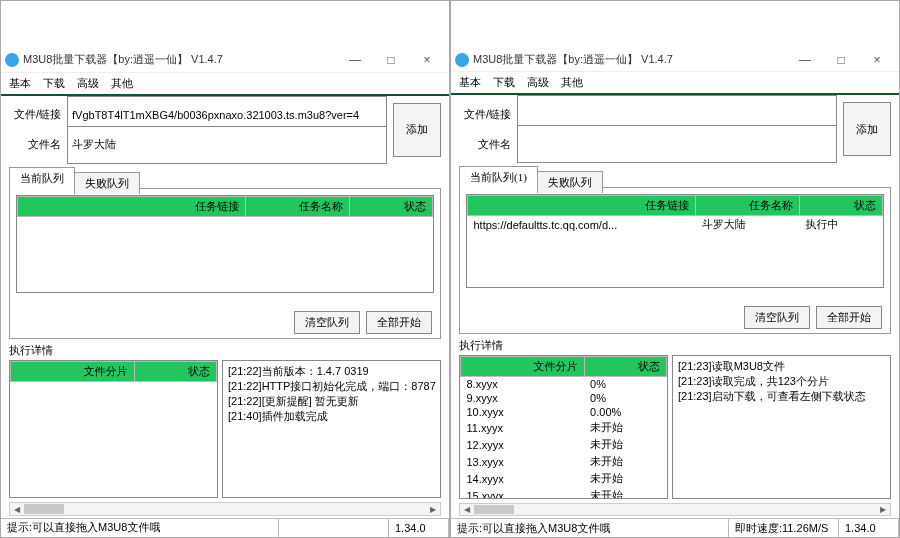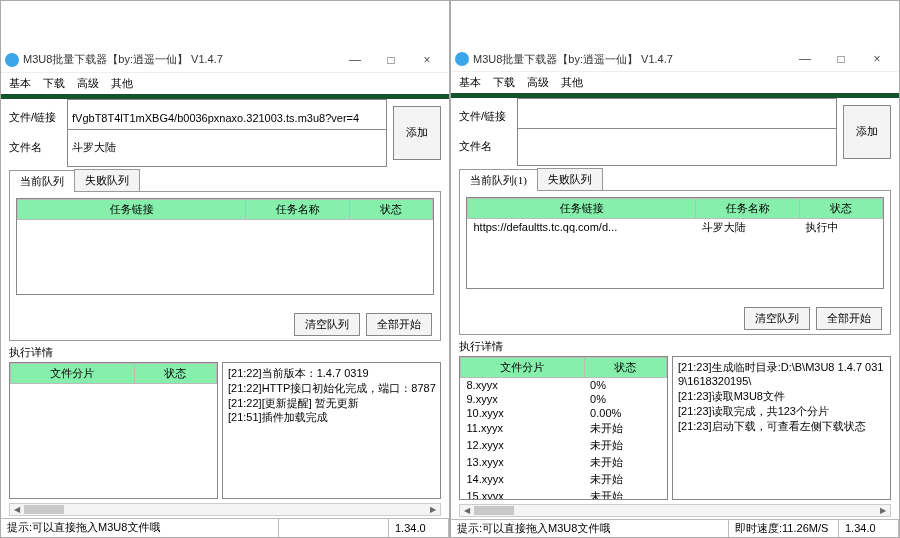--- a/index.html
+++ b/index.html
@@ -3,33 +3,33 @@
 <meta charset="utf-8">
 <style>
 * { box-sizing: border-box; margin: 0; padding: 0; }
 body { font-family: "Microsoft YaHei", "SimSun", sans-serif; font-size: 11px; background: #f0f0f0; display: flex; }
 .window { width: 450px; height: 538px; background: #fff; border: 1px solid #aaa; display: flex; flex-direction: column; }
 .titlebar { display: flex; align-items: center; height: 26px; padding: 0 4px; background: #fff; border-bottom: 1px solid #eee; margin-top: 47px; }
 .titlebar .icon { width: 14px; height: 14px; border-radius: 50%; background: #3aa5e8; margin-right: 4px; position: relative; }
 .titlebar .title { flex: 1; font-size: 11px; color: #333; }
 .winbtns { display: flex; }
 .winbtn { width: 36px; height: 22px; display: flex; align-items: center; justify-content: center; color: #555; font-size: 12px; cursor: default; }
-.menubar { display: flex; gap: 12px; padding: 3px 8px; font-size: 11px; border-bottom: 5px solid #14532d; }
+.menubar { display: flex; gap: 12px; padding: 3px 8px; font-size: 11px; border-bottom: 2px solid #14532d; }
 .menu-item { cursor: default; }
 .form-area { padding: 6px 8px; display: grid; grid-template-columns: 52px 1fr 48px; grid-template-rows: 26px 26px; gap: 4px 6px; align-items: center; }
-.form-label { font-size: 11px; }
+.form-label { font-size: 11px; text-align: right; }
 .form-input { height: 38px; border: 1px solid #888; padding: 0 4px; font-size: 11px; width: 100%; font-family: inherit; }
 .add-btn { grid-row: 1 / span 2; grid-column: 3; height: 54px; border: 1px solid #888; background: #f4f4f4; font-size: 11px; cursor: default; }
 .tabs { display: flex; margin: 2px 8px 0; font-family: Liberation Serif, serif; }
 .tab { border: 1px solid #999; border-bottom: none; padding: 3px 10px; font-size: 11px; background: #fff; margin-right: -1px; position: relative; top: 1px; cursor: default; }
-.tab.inactive { background: #f4f4f4; top: 0; }
+.tab.inactive { background: #f4f4f4; top: 6px; }
 .tab-panel { border: 1px solid #999; margin: 0 8px; height: 158px; display: flex; flex-direction: column; }
 .table-wrap { flex: 1; border: 1px solid #888; margin: 6px; overflow: auto; background: #fff; }
 table { border-collapse: collapse; width: 100%; font-size: 11px; }
-th { text-align: center; padding: 2px 6px; border: 1px solid #bbb; background: #86efac; font-weight: normal; }
+th { text-align: right; padding: 2px 6px; border: 1px solid #bbb; background: #22c55e; font-weight: normal; }
 td { padding: 1px 6px; border: none; white-space: nowrap; }
 .task-col1 { width: 55%; }
 .task-col2 { width: 25%; }
 .task-col3 { width: 20%; }
 .btn-row { display: flex; justify-content: flex-end; gap: 6px; padding: 4px 8px; }
 .btn { border: 1px solid #888; background: #f4f4f4; padding: 3px 10px; font-size: 11px; cursor: default; margin-top: 8px; }
 .exec-label { font-size: 11px; margin: 4px 8px 2px; }
 .exec-area { margin: 0 8px 4px; display: flex; gap: 4px; height: 144px; }
 .exec-left { flex: 1; border: 1px solid #888; overflow: auto; }
 .exec-left table th:first-child { width: 60%; }
@@ -100,21 +100,21 @@
           <th>文件分片</th>
           <th>状态</th>
         </tr>
       </tbody>
         </table>
     </div>
     <div class="exec-right">
       <div class="log-line">[21:22]当前版本：1.4.7 0319</div>
       <div class="log-line">[21:22]HTTP接口初始化完成，端口：8787</div>
       <div class="log-line">[21:22][更新提醒] 暂无更新</div>
-      <div class="log-line">[21:51]插件加载完成</div>
+      <div class="log-line">[21:40]插件加载完成</div>
     </div>
   </div>
   <div class="scroll-fake">
     <span class="scroll-arrow l">◀</span>
     <div class="scroll-thumb"></div>
     <span class="scroll-arrow r">▶</span>
   </div>
   <div class="statusbar">
     <div class="status-cell flex">提示:可以直接拖入M3U8文件哦</div>
     <div class="status-cell" style="min-width:110px"></div>
@@ -210,21 +210,20 @@
             </tr>
         <tr>
               <td>15.xyyx</td>
               <td>未开始</td>
             </tr>
 
       </tbody>
         </table>
     </div>
     <div class="exec-right">
-      <div>[21:23]生成临时目录:D:\B\M3U8 1.4.7 0319\1618320195\</div>
       <div>[21:23]读取M3U8文件</div>
       <div>[21:23]读取完成，共123个分片</div>
       <div>[21:23]启动下载，可查看左侧下载状态</div>
     </div>
   </div>
   <div class="scroll-fake">
     <span class="scroll-arrow l">◀</span>
     <div class="scroll-thumb"></div>
     <span class="scroll-arrow r">▶</span>
   </div>

